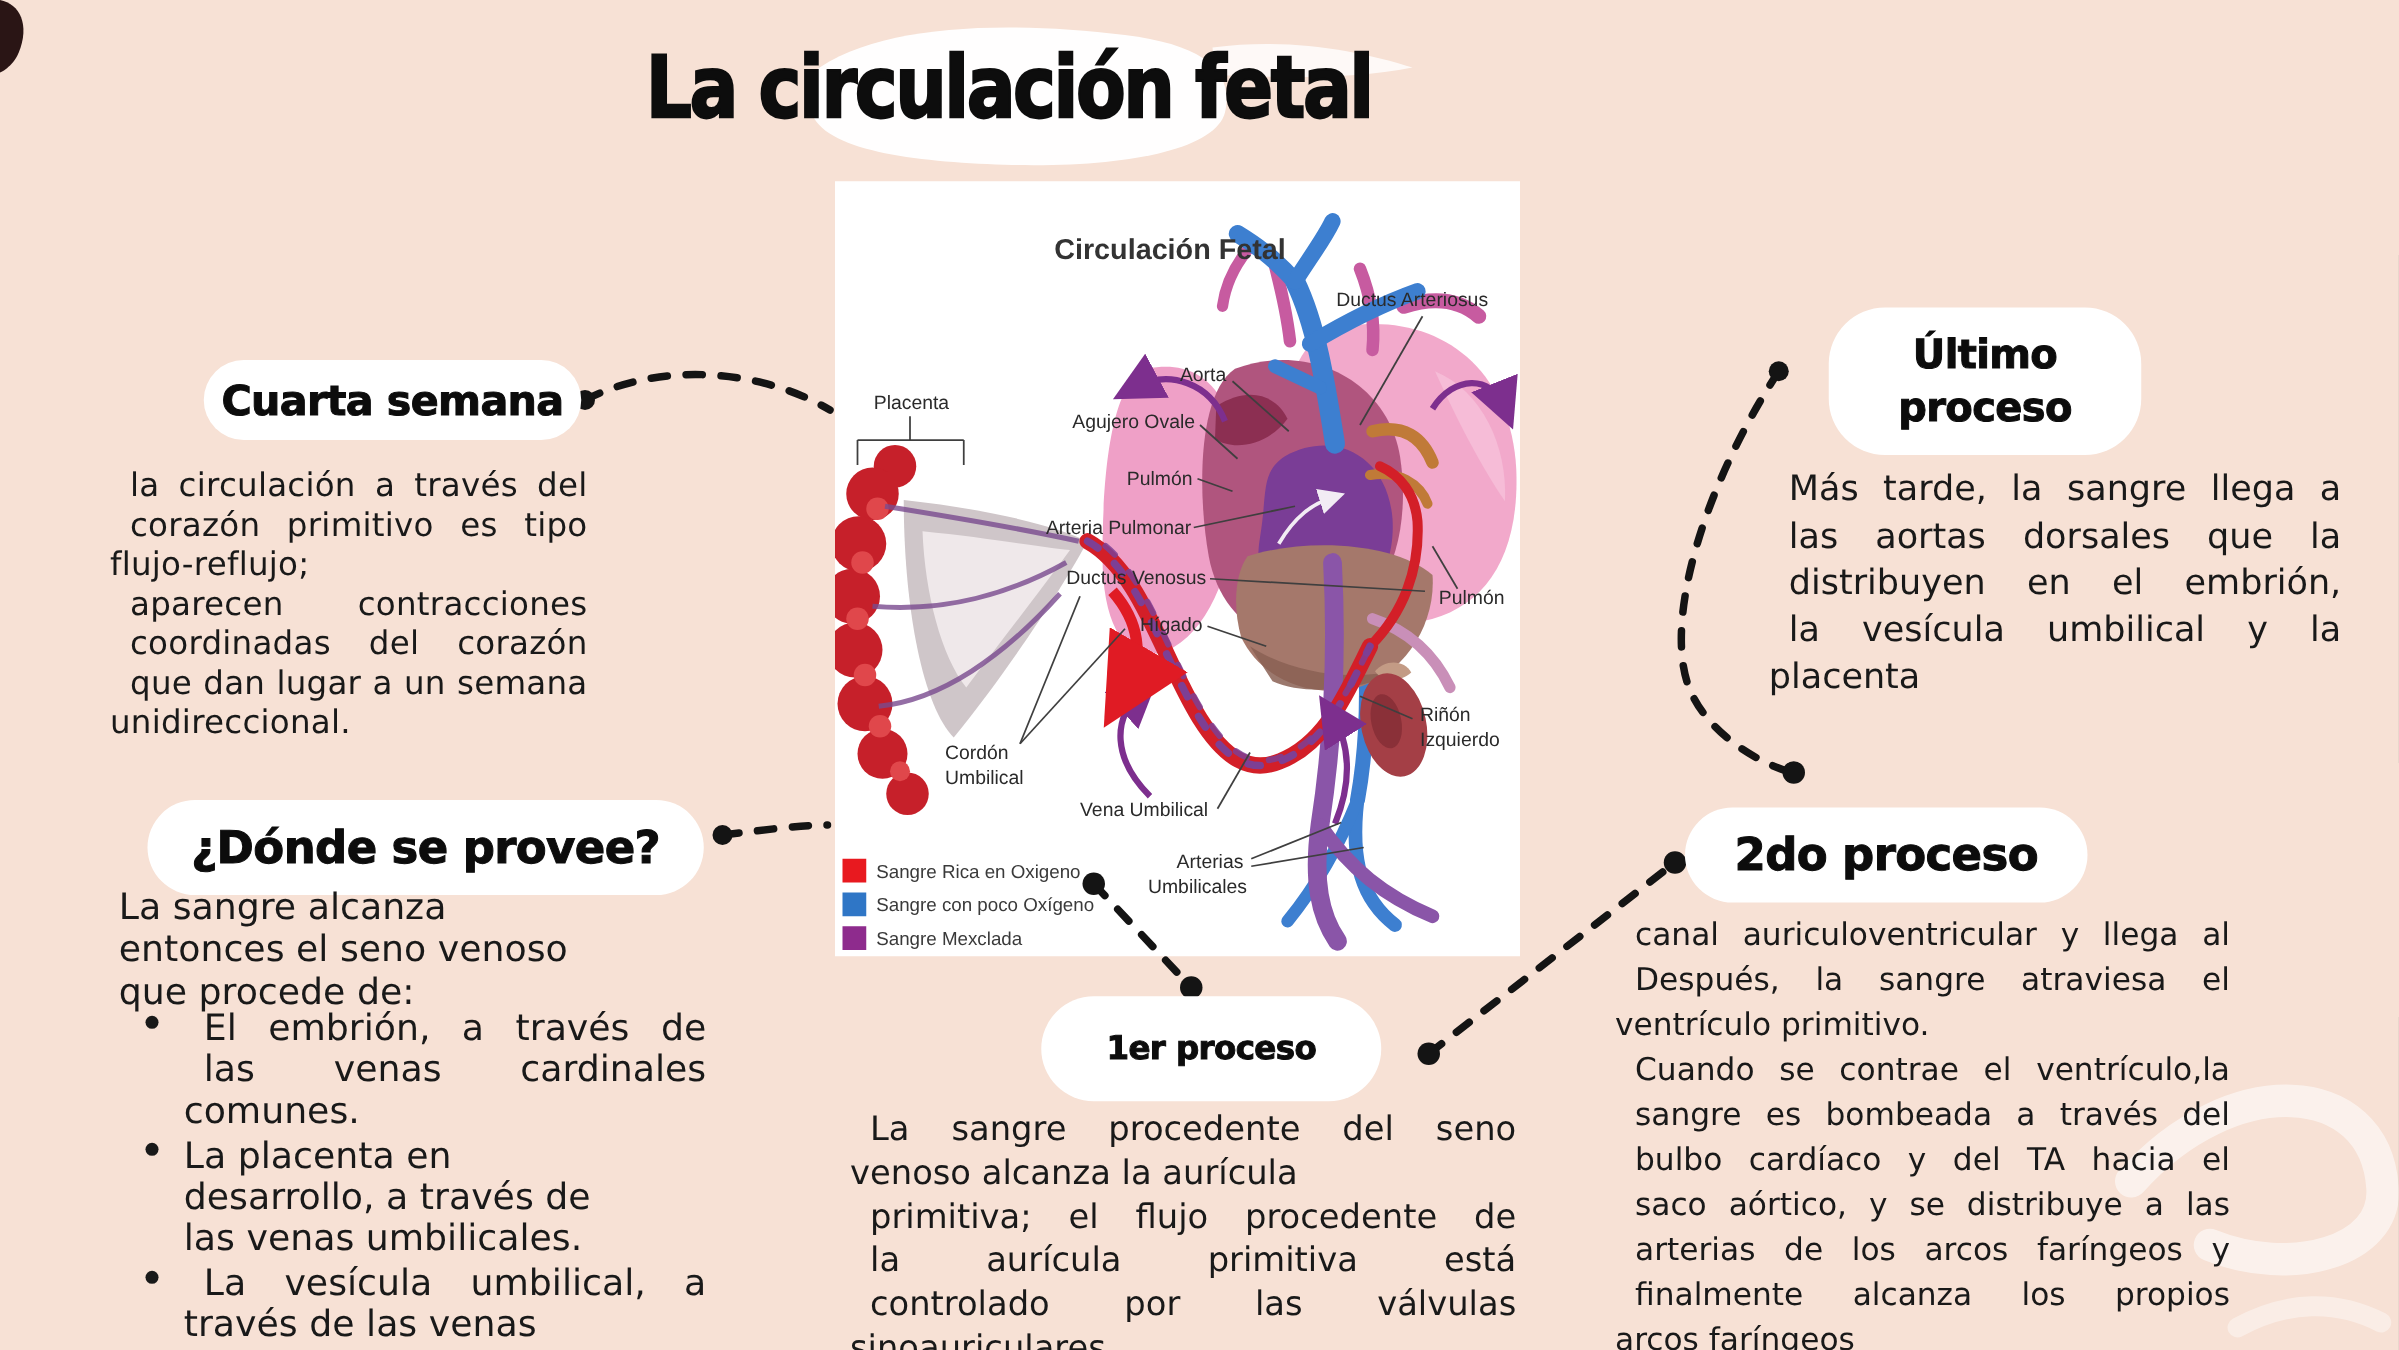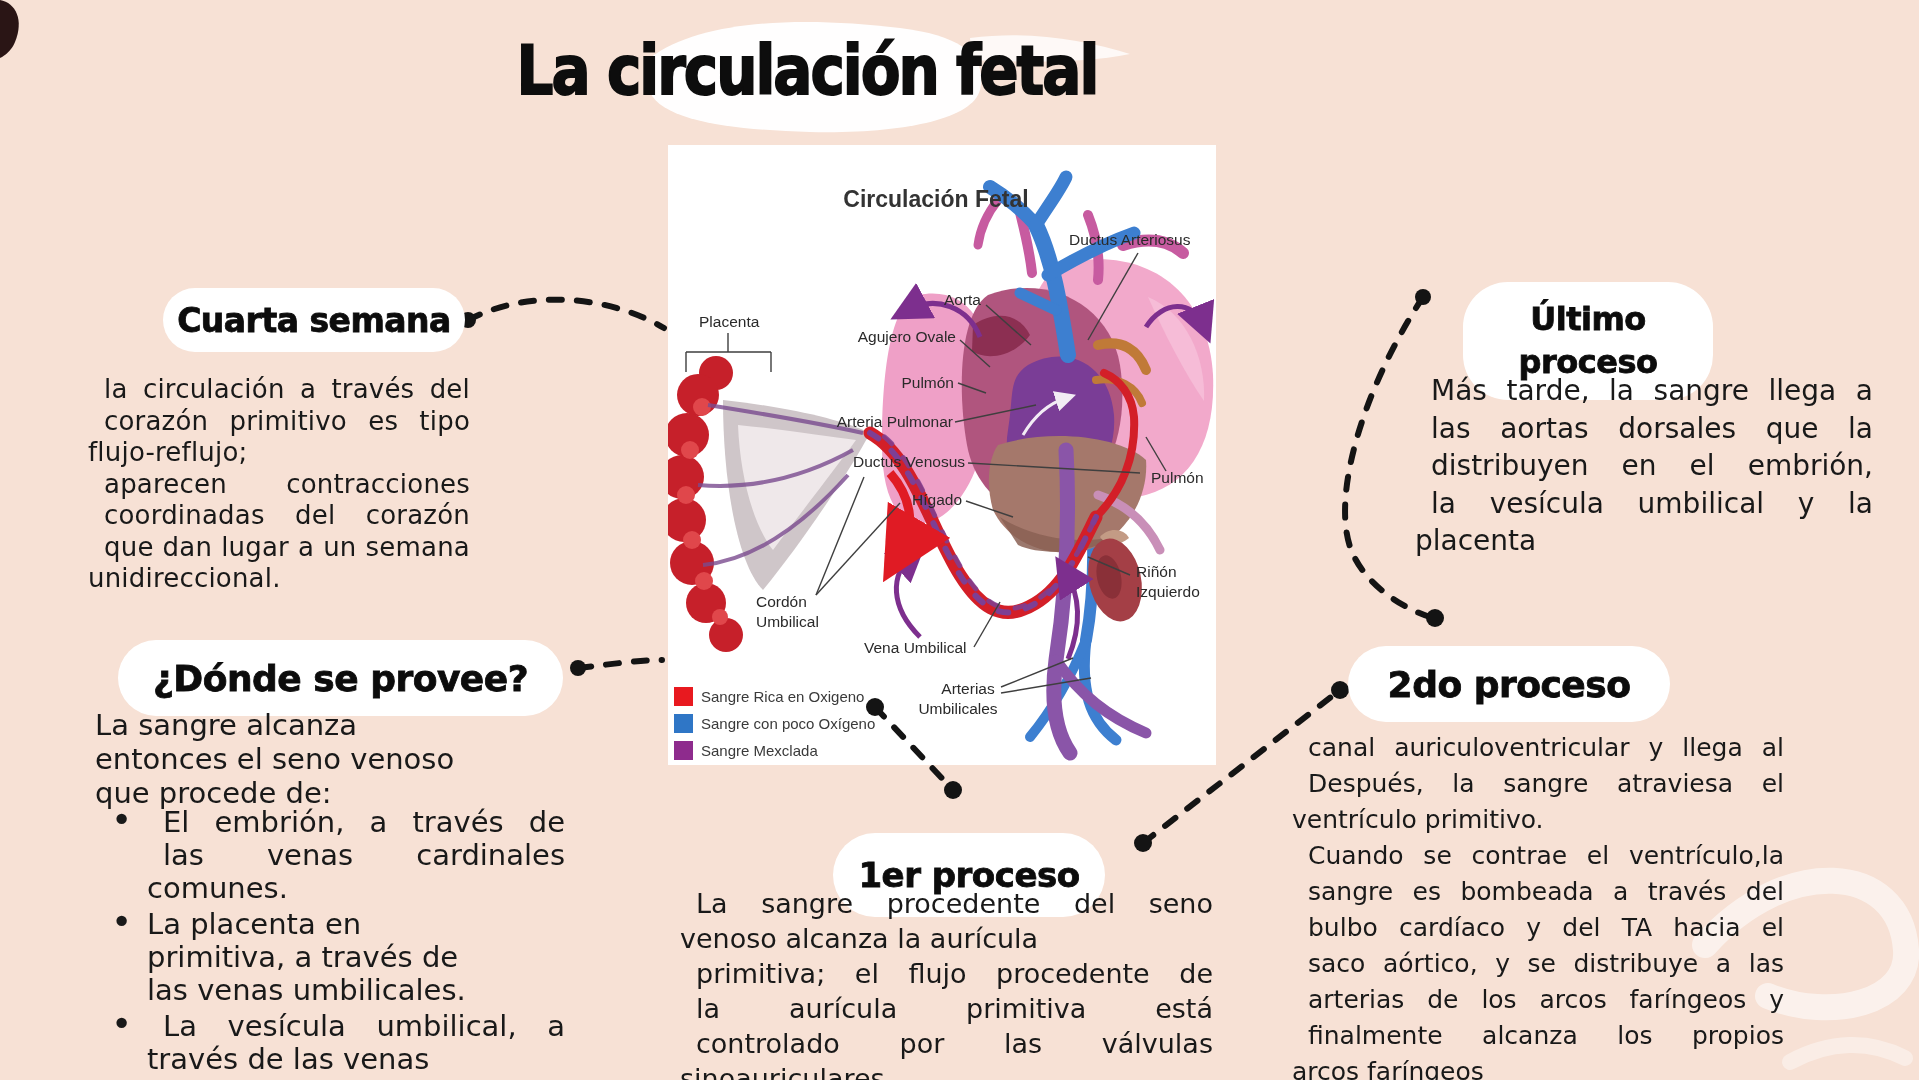--- a/index.html
+++ b/index.html
@@ -22,23 +22,23 @@
     transform:scaleY(1.18);transform-origin:top center;
   }
   
   .pill{
     background:#ffffff;border-radius:60px;color:#0c0c0c;
     display:flex;align-items:center;justify-content:center;text-align:center;
     font-weight:bold;letter-spacing:-0.5px;-webkit-text-stroke:0.8px #0c0c0c;
   }
   .pill-cuarta{left:163px;top:288px;width:302px;height:64px;font-size:33px;}
   .pill-donde{left:118px;top:640px;width:445px;height:76px;font-size:36px;}
-  .pill-primer{left:833px;top:797px;width:272px;height:84px;font-size:34px;margin-top:36px;}
+  .pill-primer{left:833px;top:797px;width:272px;height:84px;font-size:26px;}
   .pill-segundo{left:1348px;top:646px;width:322px;height:76px;font-size:36px;}
-  .pill-ultimo{left:1463px;top:246px;width:250px;height:118px;font-size:32px;white-space:pre-line;line-height:1.35;border-radius:45px;margin-top:36px;}
+  .pill-ultimo{left:1463px;top:246px;width:250px;height:118px;font-size:32px;white-space:pre-line;line-height:1.35;border-radius:45px;}
   
   .para .ln{text-align:justify;}
   .para .ln.j{text-align-last:justify;margin-left:16px;}
   .p-cuarta{left:88px;top:374px;width:382px;font-size:26px;line-height:31.5px;letter-spacing:.2px;}
   .p-donde-intro{left:95px;top:708px;width:468px;font-size:29px;line-height:34px;text-align:left;white-space:pre-line;}
   .p-donde-bullets{left:95px;top:806px;width:470px;font-size:29px;line-height:33px;
     list-style:none;margin:0;padding:0;}
   .p-donde-bullets li{position:relative;padding-left:52px;margin:0 0 3px 0;}
   .p-donde-bullets li::before{content:"\2022";position:absolute;left:16px;top:-3px;font-size:36px;}
   .p-primer{left:680px;top:886px;width:533px;font-size:27px;line-height:35px;}
@@ -258,21 +258,21 @@
 entonces el seno venoso
 que procede de:</div>
   <ul class="abs para p-donde-bullets top-z">
     <li>
         <div class="ln j">El embrión, a través de</div>
         <div class="ln j">las venas cardinales</div>
         <div class="ln">comunes.</div>
       </li>
     <li>
         <div class="ln">La placenta en</div>
-        <div class="ln">primitiva, a través de</div>
+        <div class="ln">desarrollo, a través de</div>
         <div class="ln">las venas umbilicales.</div>
       </li>
     <li>
         <div class="ln j">La vesícula umbilical, a</div>
         <div class="ln">través de las venas</div>
         <div class="ln">vitelinas.</div>
       </li>
   </ul>
 
   <div class="abs pill pill-primer top-z">1er proceso</div>

